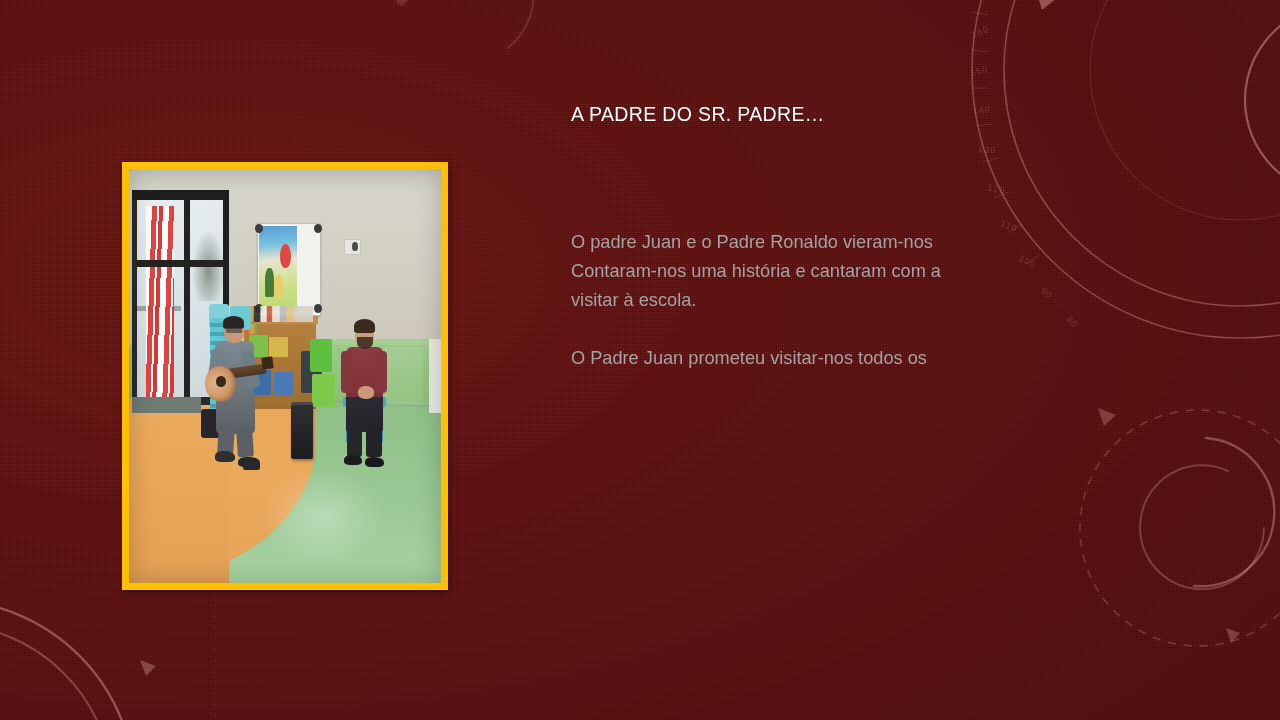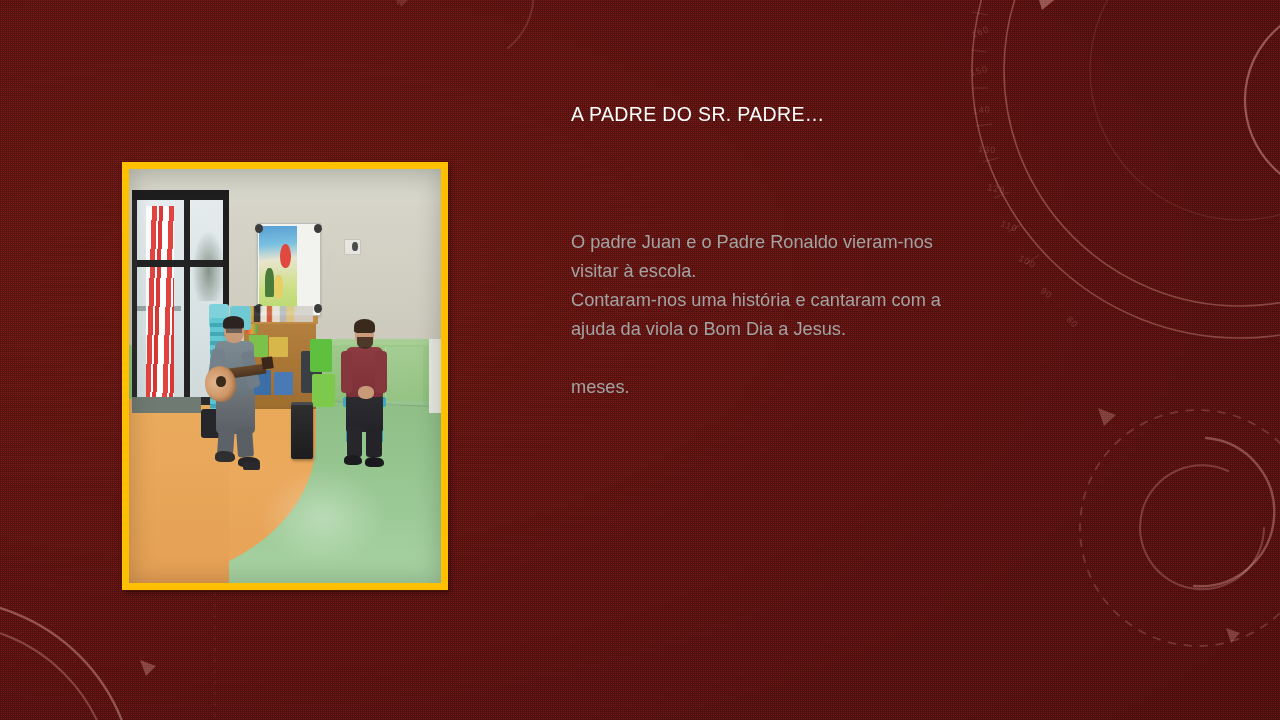--- a/index.html
+++ b/index.html
@@ -377,21 +377,20 @@
       <div class="ph m-beard"></div>
 
       <div class="ph vignette"></div>
     </div>
   </div>
 
   <div id="title">A PADRE DO SR. PADRE…</div>
 
   <div id="body-text">
     <p>O padre Juan e o Padre Ronaldo vieram-nos</p>
+    <p>Contaram-nos uma história e cantaram com a</p>
     <p>visitar à escola.</p>
-    <p>Contaram-nos uma história e cantaram com a</p>
-    <p>ajuda da viola o Bom Dia a Jesus.</p>
     <div class="gap"></div>
-    <p>meses.</p>
+    <p>O Padre Juan prometeu visitar-nos todos os</p>
     <div class="gap"></div>
   </div>
 
 </div>
 
 </body></html>

